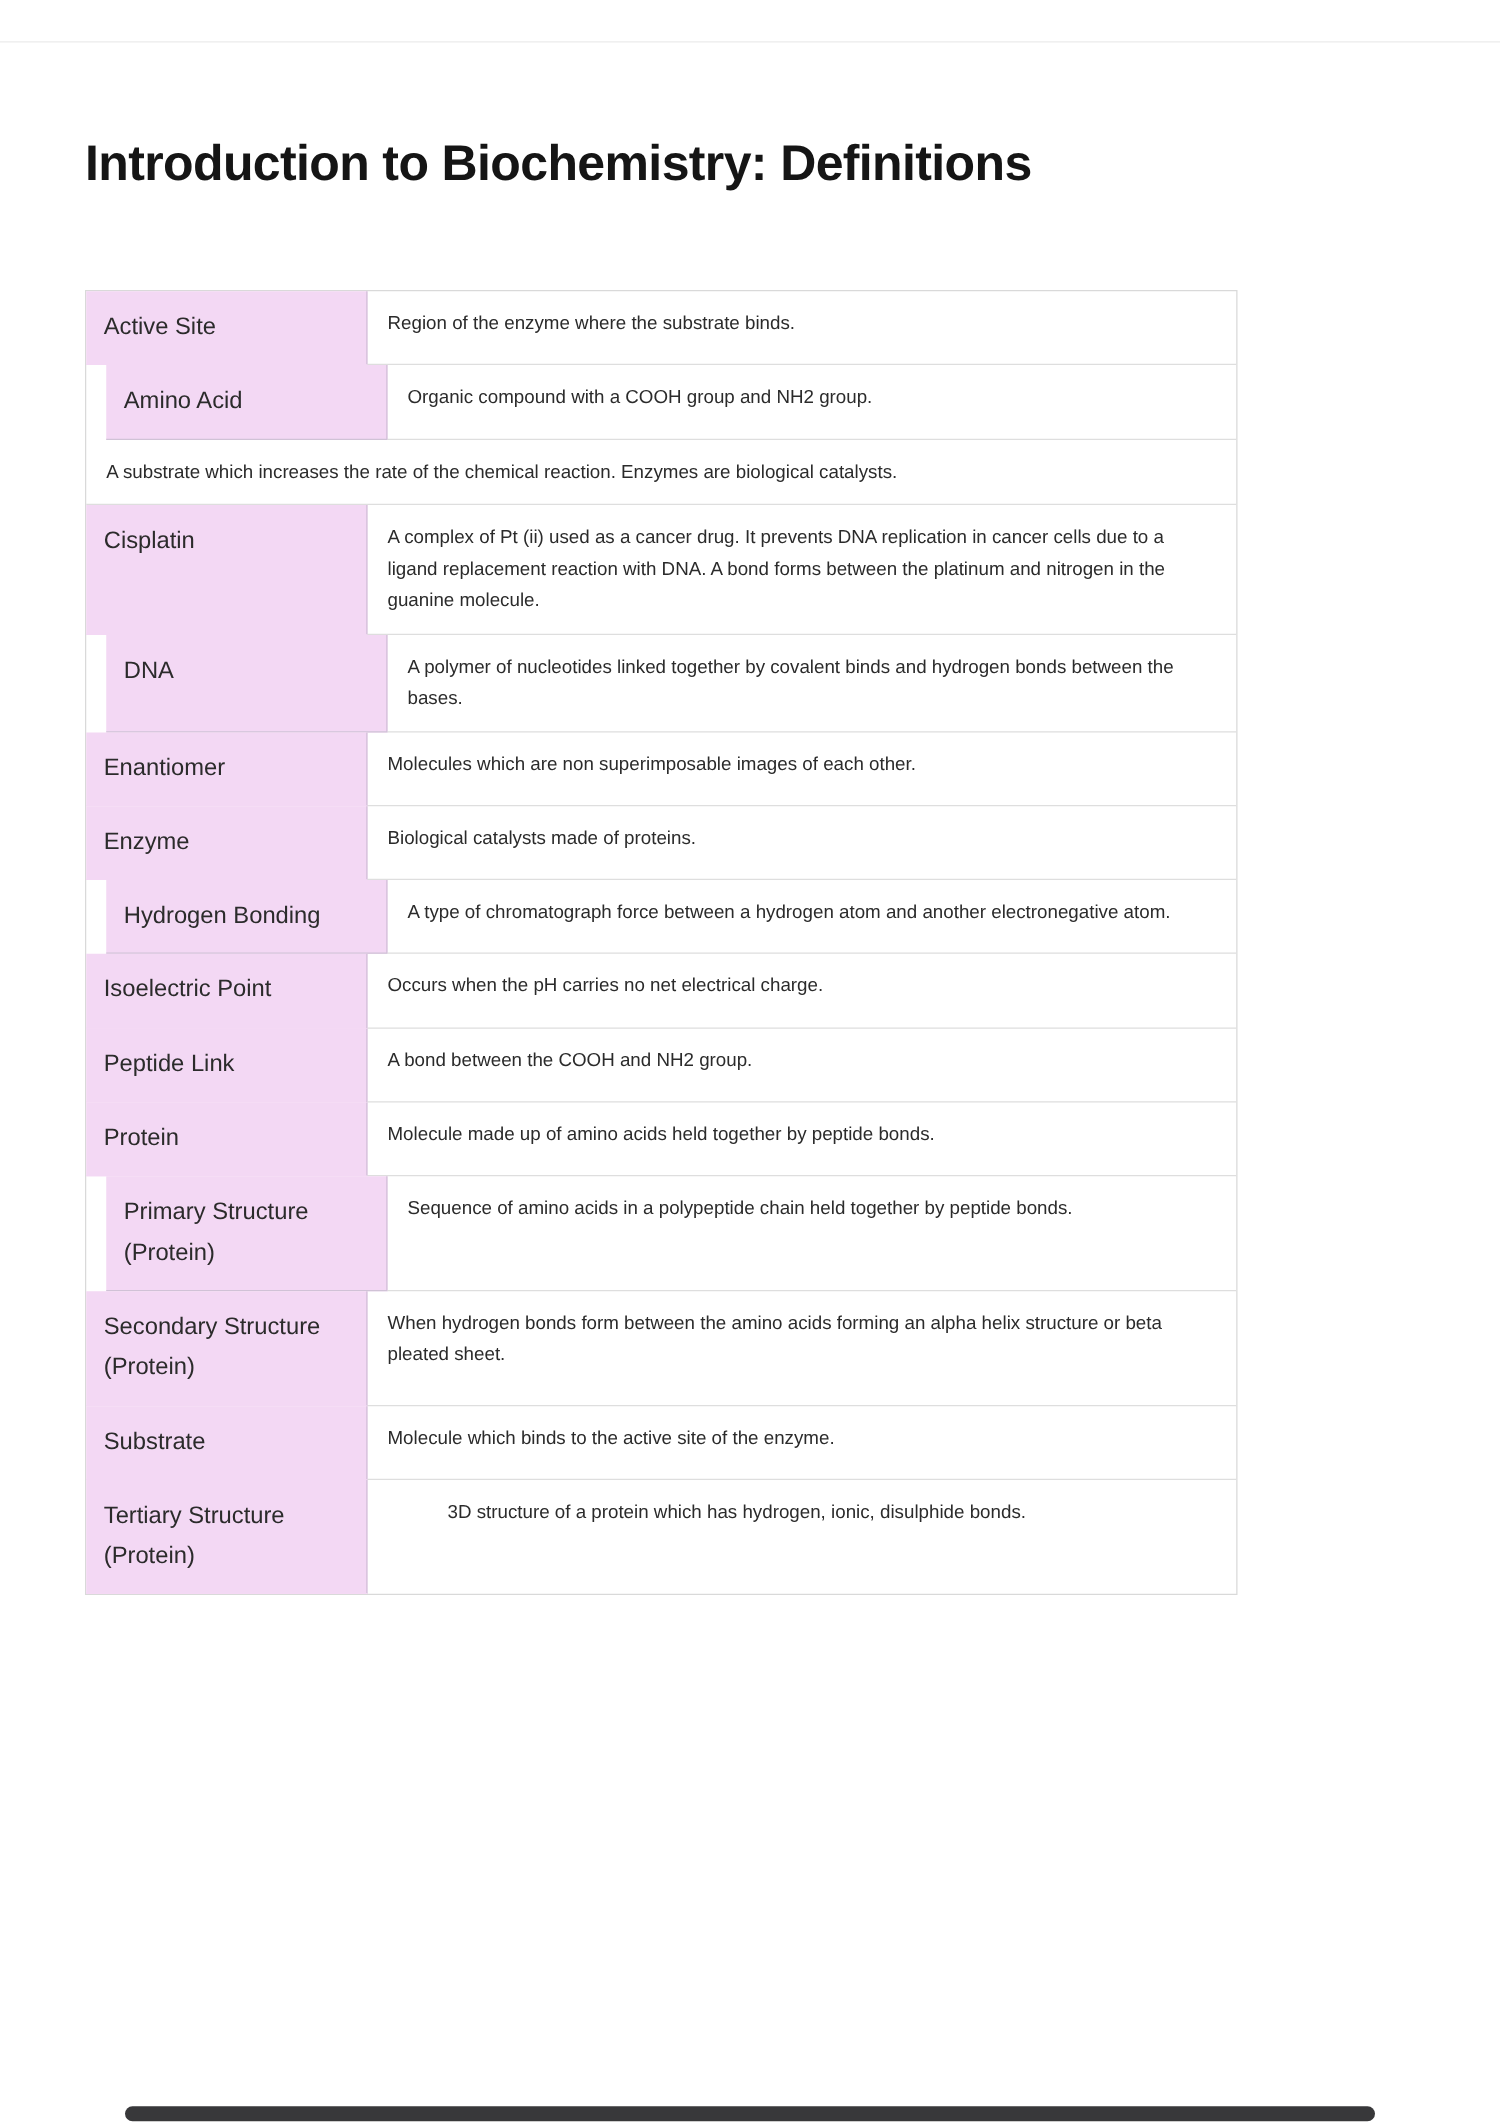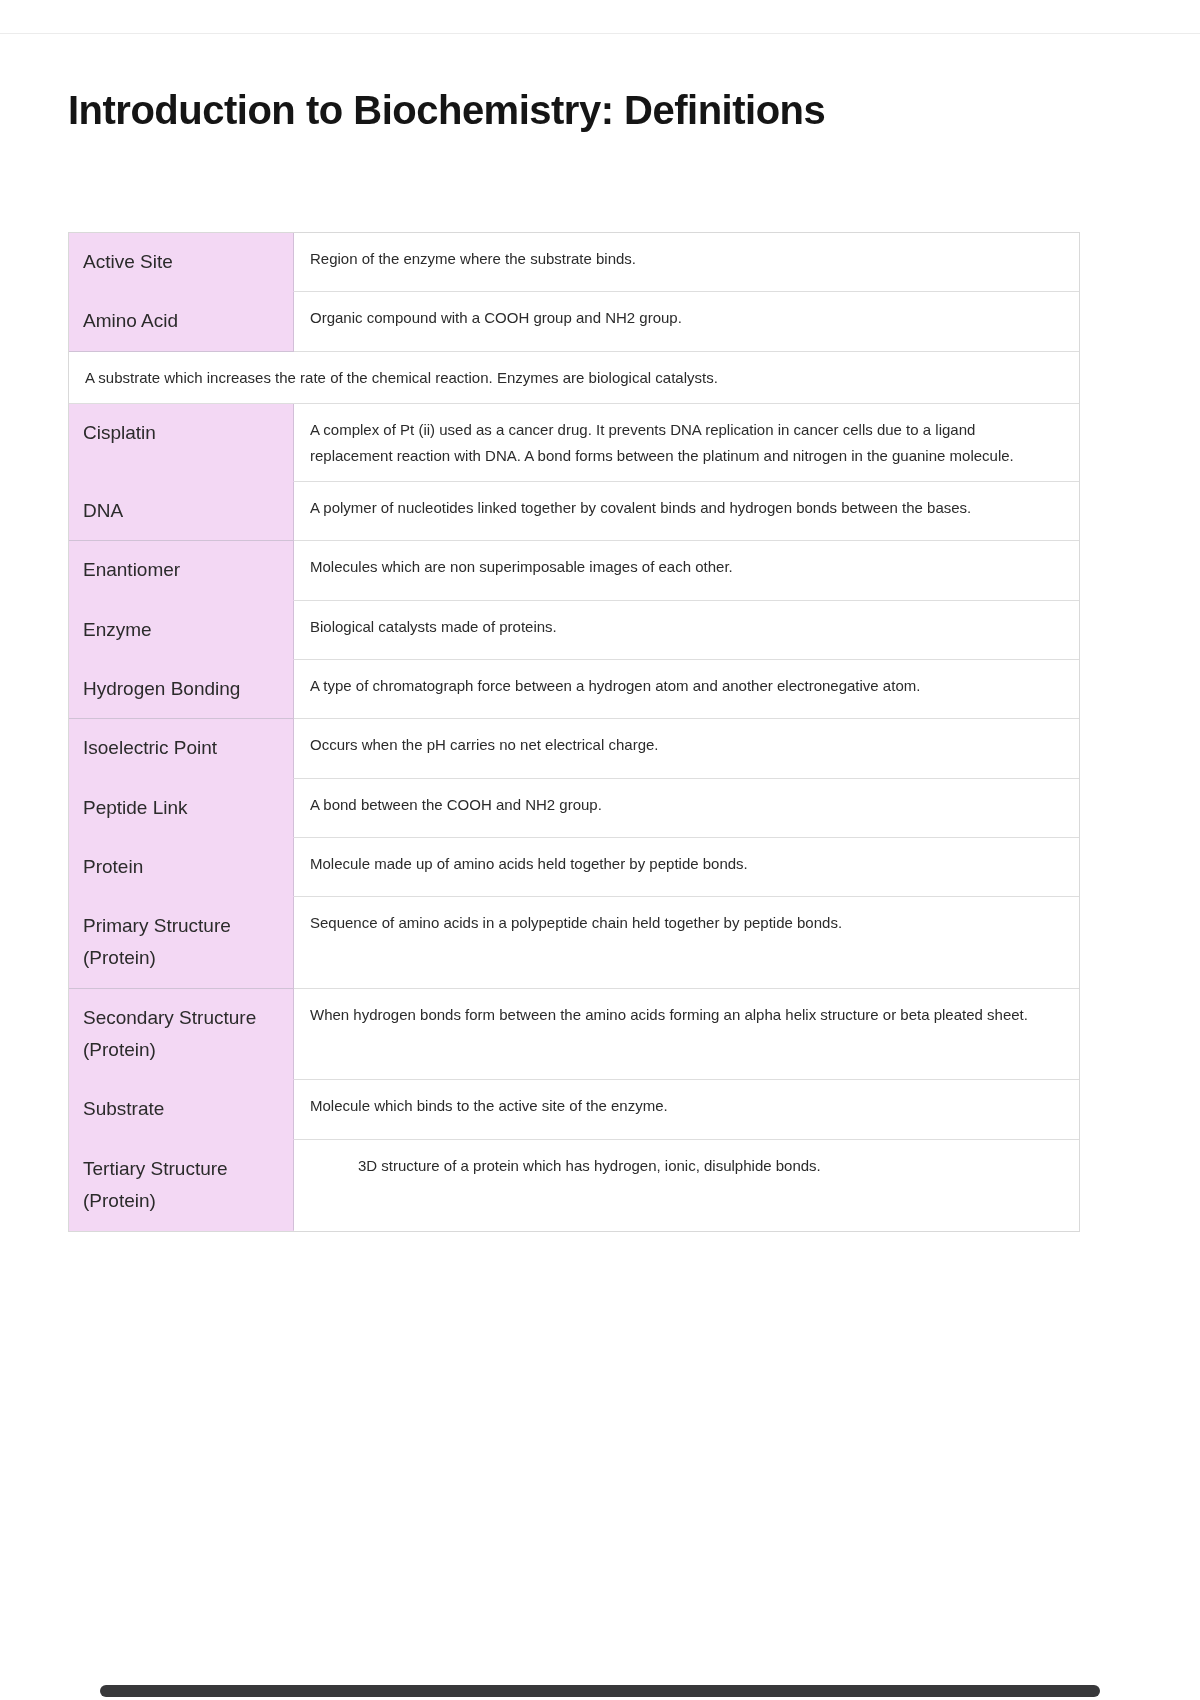--- a/index.html
+++ b/index.html
@@ -25,31 +25,31 @@
     position: absolute;
     top: 33px;
     left: 0;
     width: 1200px;
     height: 1px;
     background: #ececec;
   }
   .page-title {
     position: absolute;
     left: 68px;
-    top: 88px;
+    top: 109px;
     font-size: 40px;
     font-weight: bold;
     color: #151515;
     letter-spacing: -0.5px;
   }
   .defs-table {
     position: absolute;
     left: 68px;
     top: 232px;
-    width: 1012px;
+    width: 922px;
     border: 1px solid var(--table-border);
     background: #ffffff;
   }
   .row {
     display: flex;
     align-items: stretch;
   }
   .term-cell {
     width: 225px;
     flex: 0 0 225px;
@@ -64,20 +64,21 @@
   .def-cell {
     flex: 1 1 auto;
     padding: 13px 20px 13px 16px;
     font-size: 15px;
     line-height: 1.7;
     color: var(--text);
     border-bottom: 1px solid var(--row-divider);
   }
   .row.group-end .term-cell {
     border-bottom: 1px solid var(--group-divider);
+    margin-left: 16px;
   }
   .row:last-child .def-cell {
     border-bottom: 1px solid transparent;
     margin-left: 48px;
   }
   .row:last-child .term-cell {
     border-bottom: 1px solid var(--term-bg);
   }
   .bottom-bar {
     position: absolute;

